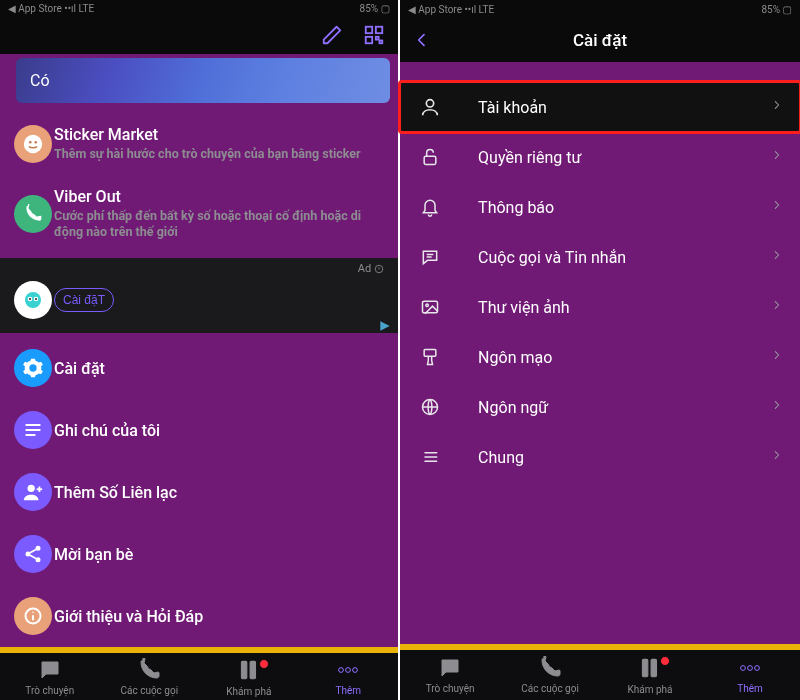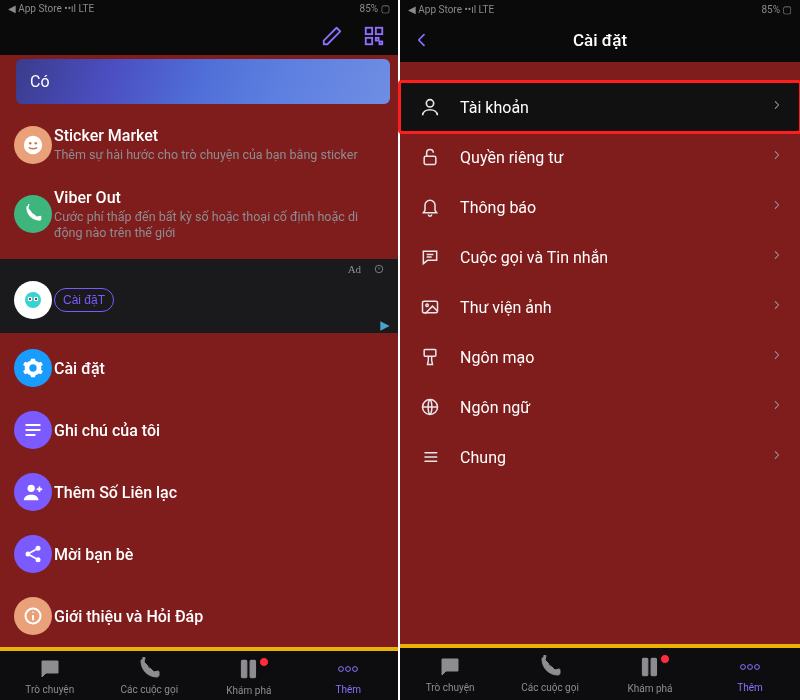--- a/index.html
+++ b/index.html
@@ -7,21 +7,21 @@
     width: 800px;
     height: 700px;
     background: #fff;
     font-family: -apple-system, BlinkMacSystemFont, "Segoe UI", Roboto, Arial, sans-serif;
     display: flex;
     overflow: hidden;
   }
   .screen {
     width: 448px;
     height: 700px;
-    background: #7f1d1d;
+    background: #701a75;
     display: flex;
     flex-direction: column;
     position: relative;
   }
   .screen-left { border-right: 2px solid #fff; }
   
   .statusbar {
     height: 18px;
     background: #0a0a0a;
     color: #8a8a8a;
@@ -69,21 +69,21 @@
     cursor: pointer;
   }
   .circle {
     width: 38px; height: 38px; border-radius: 50%;
     display:flex; align-items:center; justify-content:center;
     flex-shrink: 0;
   }
   .circle svg { display:block; }
   .row-text { flex: 1; min-width: 0; }
   .row-title { color: #fff; font-size: 16px; font-weight: 500; }
-  .row-sub  { color: #8d8d91; font-size: 12.5px; line-height: 1.3; margin-top:2px; }
+  .row-sub  { color: #8d8d91; font-size: 12.5px; line-height: 1.3; margin-top:2px;font-weight:bold; }
   .row-sub.ellipsis { white-space: nowrap; overflow: hidden; text-overflow: ellipsis; }
 
   .c-sticker { background: #e9a17a; }
   .c-phone   { background: #3fb57e; }
   .c-bigo    { background: #fff; }
   .c-gear    { background: #1a9cff; }
   .c-notes   { background: #7b5bff; }
   .c-add     { background: #7b5bff; }
   .c-share   { background: #7b5bff; }
   .c-info    { background: #e9a17a; }
@@ -93,21 +93,21 @@
     background: #1a1a1c;
     margin-top: 6px;
     padding-top: 2px;
     position: relative;
   }
   .ad-label {
     color: #8d8d91;
     font-size: 11px;
     text-align: right;
     padding: 2px 14px 0 0;
-    display:flex; justify-content:flex-end; align-items:center; gap:13px;font-family:Liberation Serif, serif;
+    display:flex; justify-content:flex-end; align-items:center; gap:3px;
   }
   .ad-label svg { width:10px; height:10px; }
   .install-btn {
     border: 1px solid #7b5bff;
     color: #7b5bff;
     font-size: 12px;
     padding: 4px 8px;
     border-radius: 13px;
     background: transparent;
     cursor: pointer;
@@ -117,21 +117,21 @@
     right: 6px;
     bottom: -4px;
     color: #4aa3cc;
   }
 
   
   .tabbar {
     height: 56px;
     display: flex;
     background: #0d0d0f;
-    border-top: 4px solid #eab308;
+    border-top: 6px solid #eab308;
     margin-top: auto;
   }
   .tab {
     flex: 1;
     display: flex;
     flex-direction: column;
     align-items: center;
     justify-content: center;
     gap: 3px;
     cursor: pointer;
@@ -161,21 +161,21 @@
   .header2-title { flex:1; text-align:center; color:#fff; font-size:17px; font-weight:500; margin-right:22px; }
   .back-btn { width:22px; height:22px; display:flex; align-items:center; cursor:pointer; }
   .back-btn svg { stroke:#8f6fff; }
 
   .settings-list { padding-top: 20px; }
   .setting-row {
     height: 50px;
     display:flex;
     align-items:center;
     padding: 0 18px;
-    gap: 18px;
+    gap: 36px;
     cursor:pointer;
     border-bottom: 0px solid transparent;
   }
   .setting-row .label { flex:1; color:#fff; font-size:16px; }
   .setting-row .chev { color:#9a9a9e; }
   .setting-icon { width:24px; height:24px; display:flex; align-items:center; justify-content:center; }
   .setting-icon svg { stroke:#e8e8ea; }
 
   .highlight {
     outline: 3px solid #ff1e1e;

